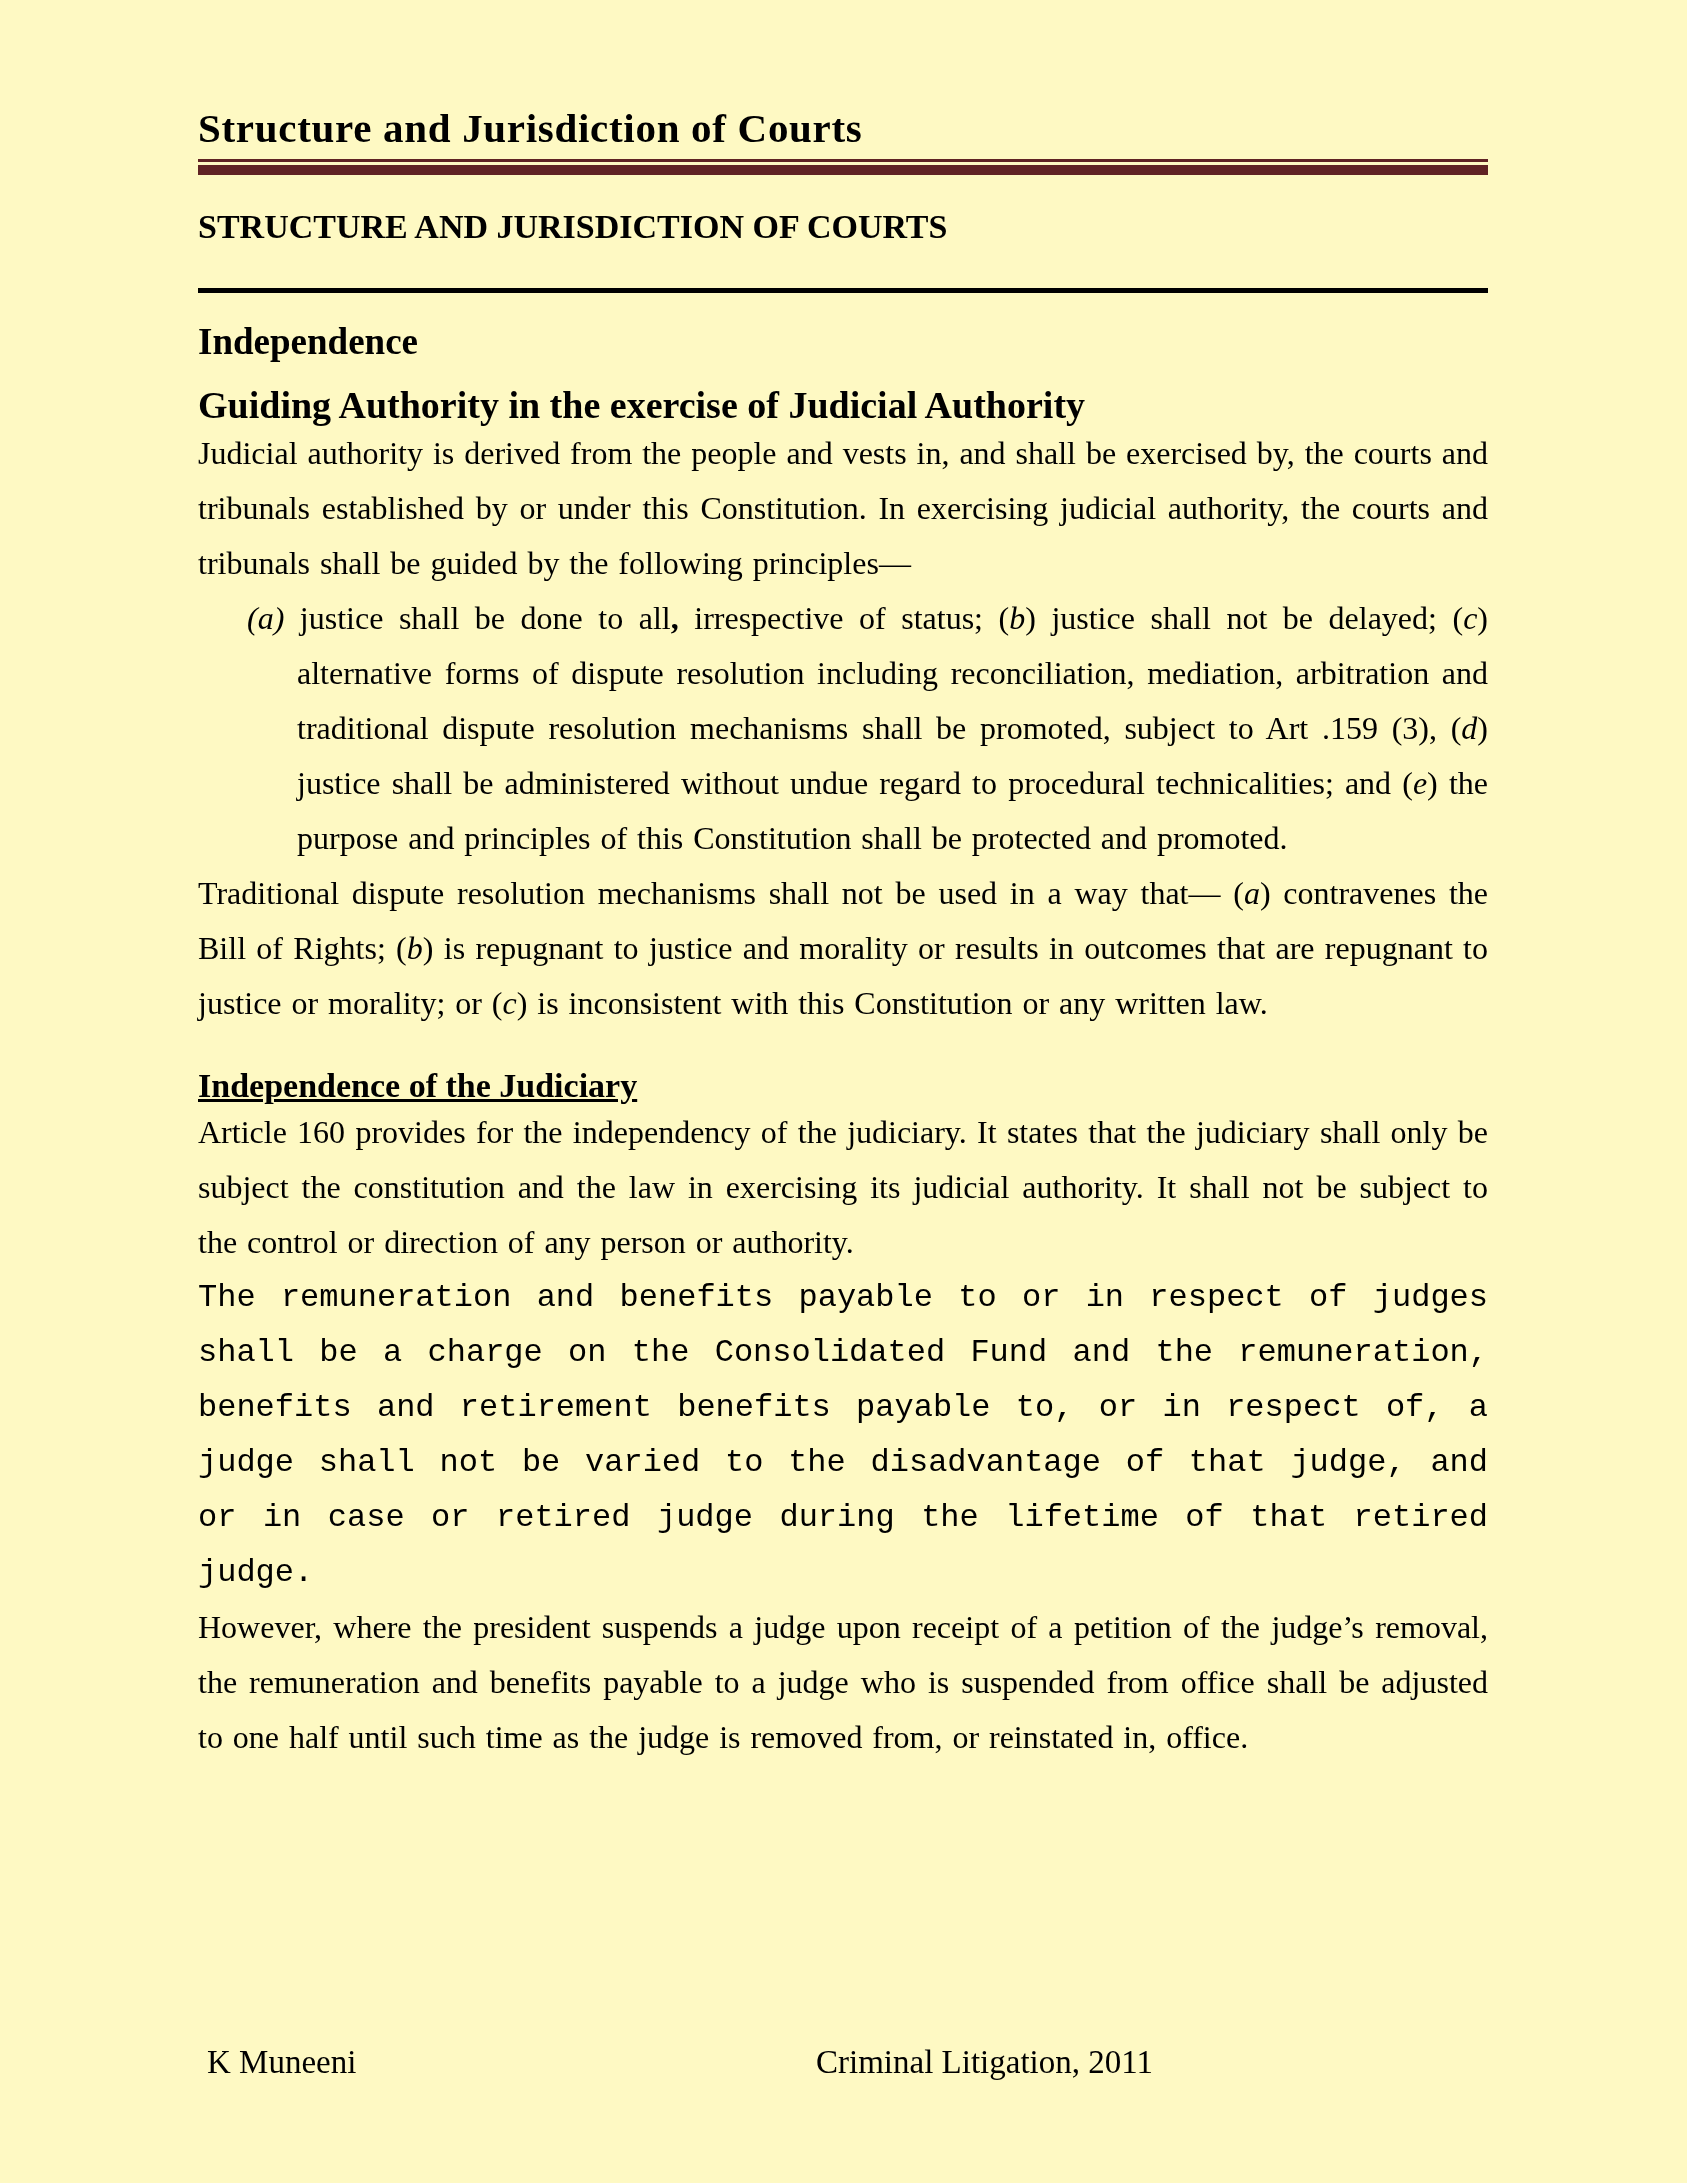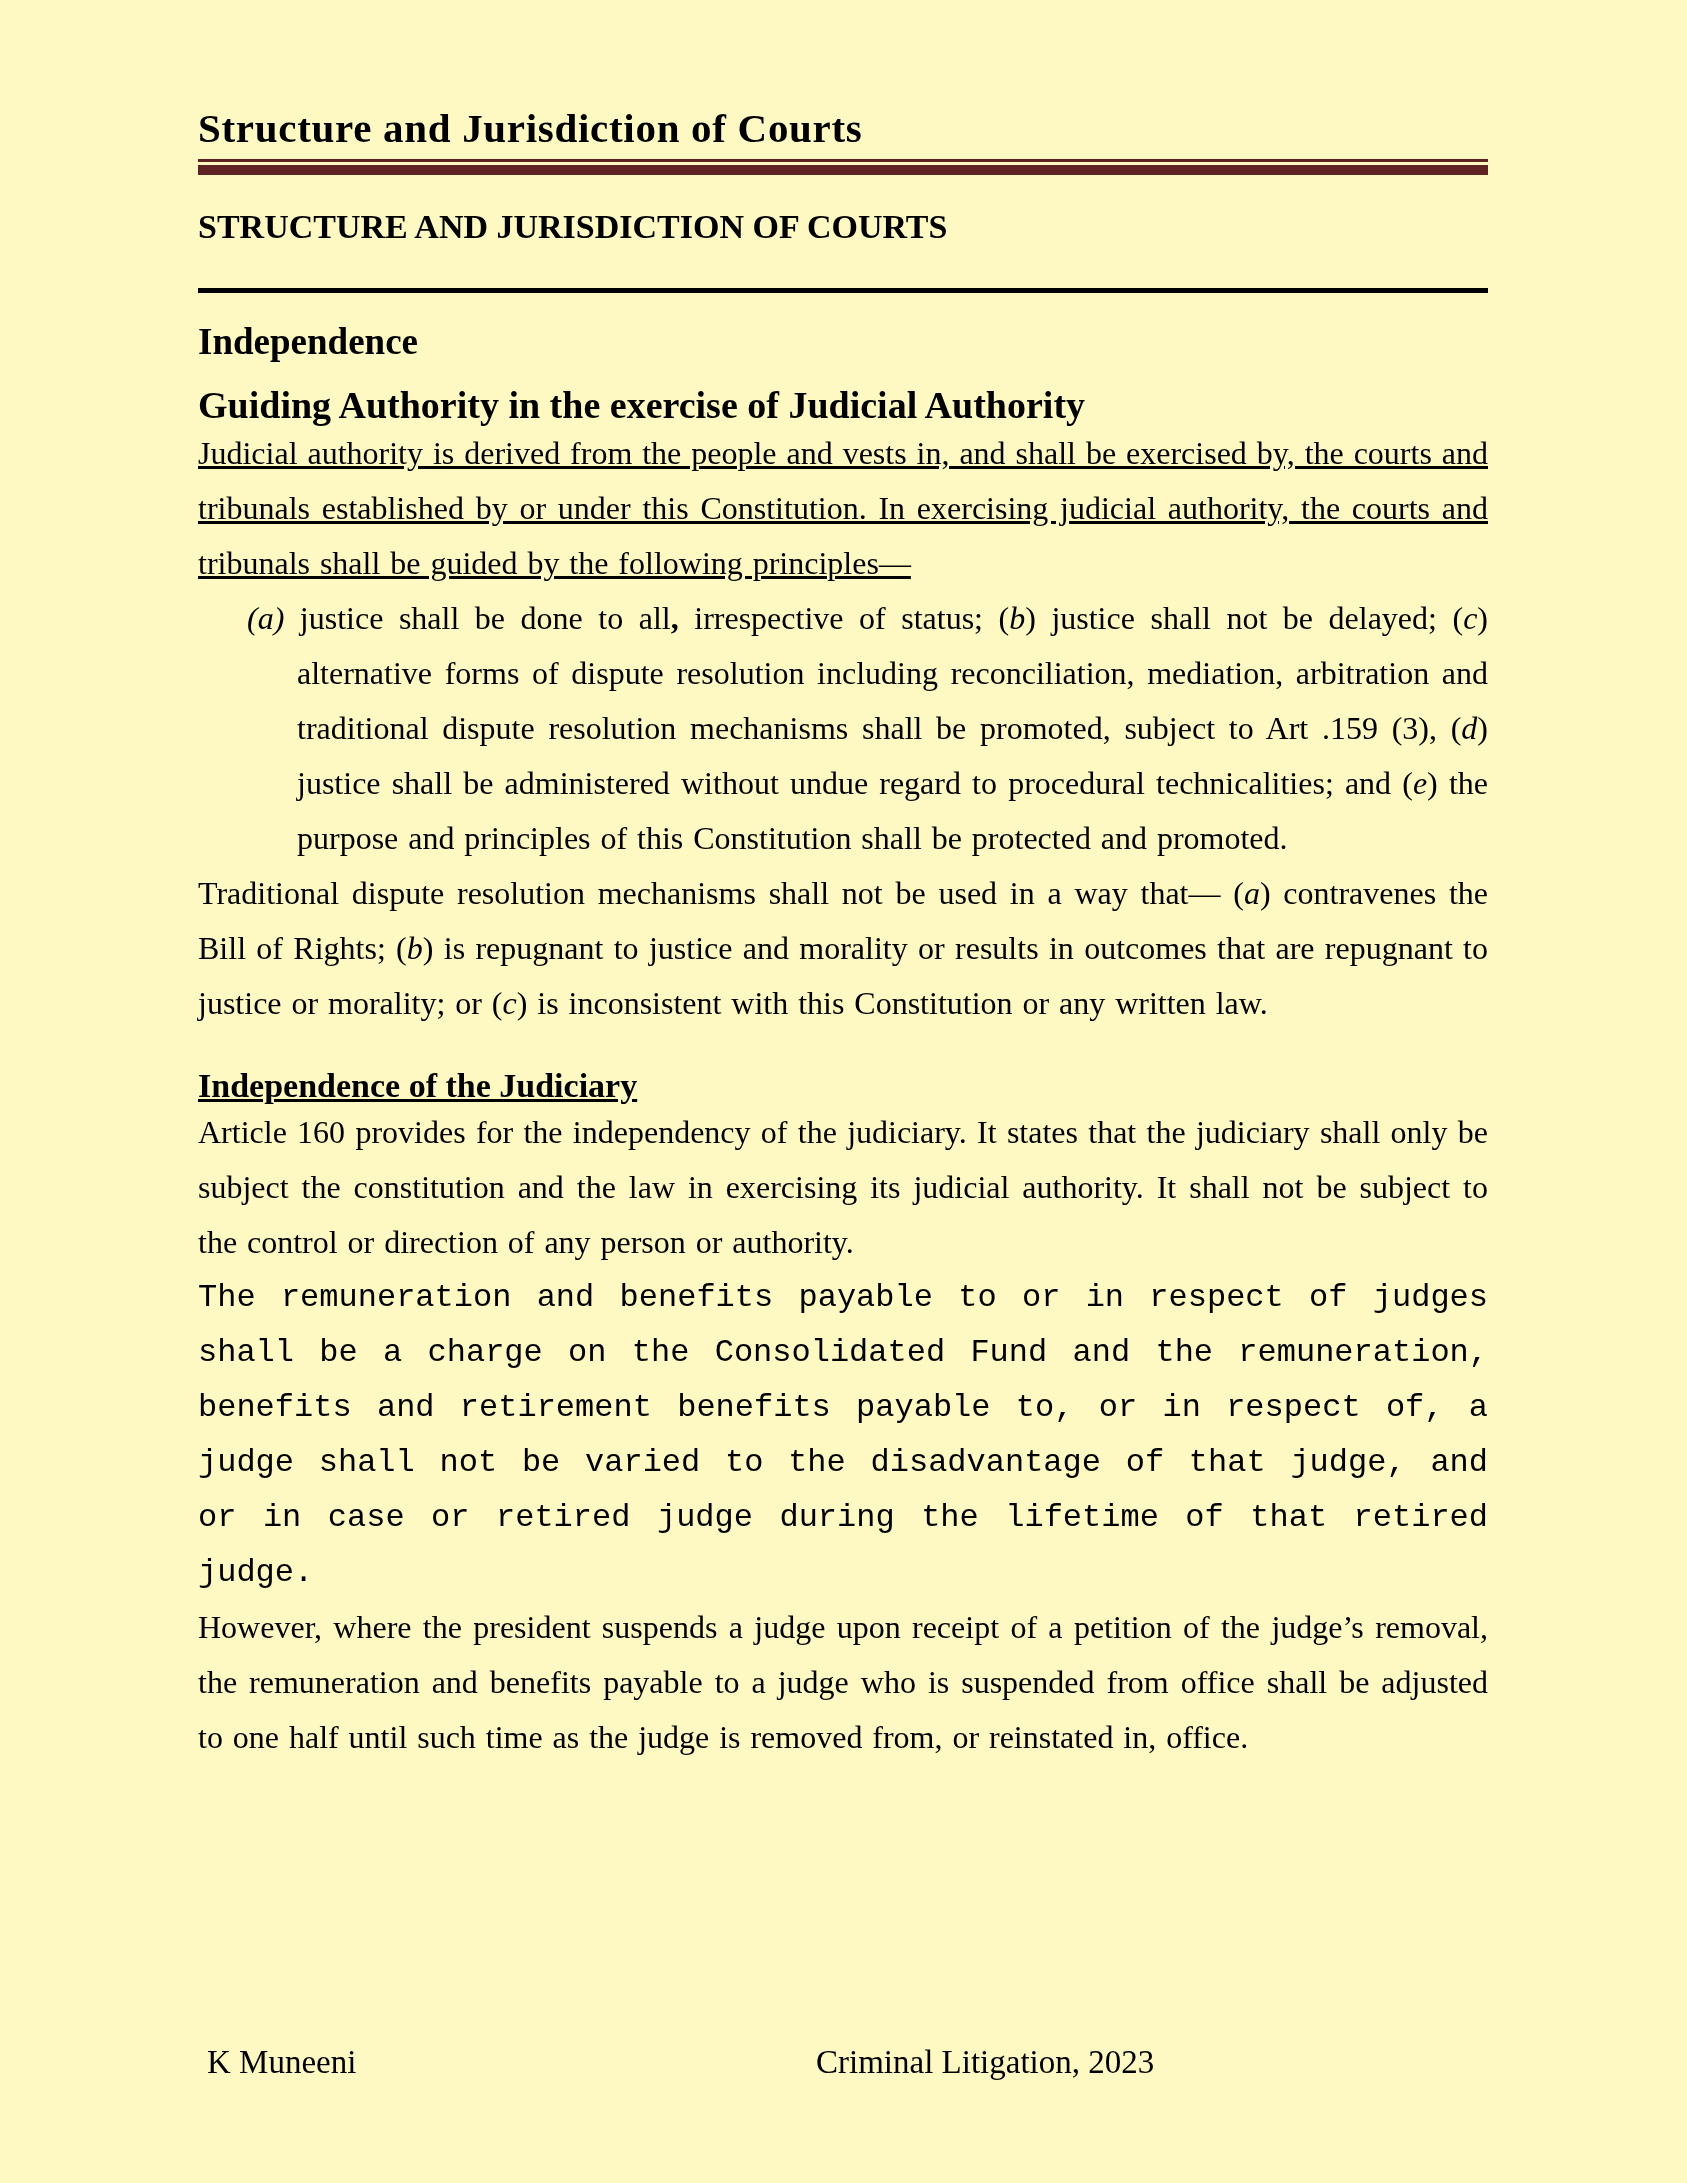--- a/index.html
+++ b/index.html
@@ -70,21 +70,21 @@
   }
   p.body {
     margin: 0;
     font-size: 32px;
     line-height: 55px;
   }
   .j {
     text-align: justify;
     word-spacing: 0.06em;
   }
-  .p-judicial { margin-top: 5.3px; text-decoration: underline; }
+  .p-judicial { margin-top: 5.3px; }
   .list-para {
     margin-top: 9.3px;
     padding-left: 99px;
     text-indent: -50px;
     line-height: 56px;
   }
   .p-traditional { margin-top: 2.6px; }
   .p-article160 { margin-top: 6.6px; }
   .p-goes { margin-top: 62px; }
   .p-remuneration { margin-top: 2.6px; font-family: Liberation Mono, monospace; }
@@ -141,16 +141,16 @@
 
 
     <p class="body j p-remuneration"><span>The remuneration and benefits payable to or in respect of judges shall be a charge on the Consolidated Fund and the remuneration, benefits and retirement benefits payable to, or in respect of, a judge shall not be varied to the disadvantage of that judge, and or in case or retired judge during the lifetime of that retired judge.</span></p>
 
     <p class="body j p-however"><span>However, where the president suspends a judge upon receipt of a petition of the judge’s removal, the remuneration and benefits payable to a judge who is suspended from office shall be adjusted to one half until such time as the judge is removed from, or reinstated in, office.</span></p>
 
   </div>
 
   <div class="footer">
     <span class="f-author">K Muneeni</span>
-    <span class="f-course">Criminal Litigation, 2023</span>
+    <span class="f-course">Criminal Litigation, 2011</span>
   </div>
 </div>
 
 
 </body></html>

